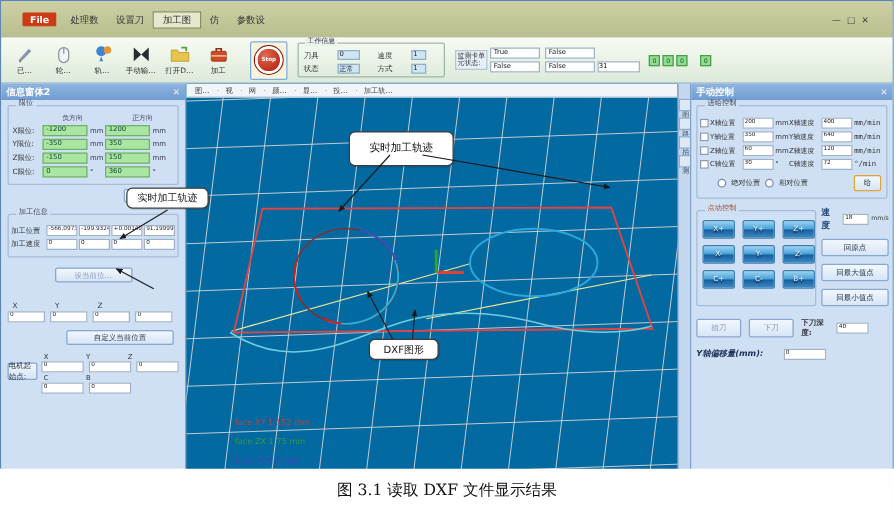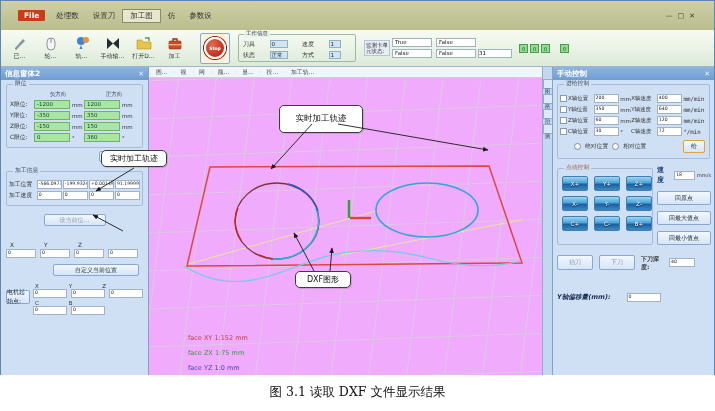--- a/index.html
+++ b/index.html
@@ -69,21 +69,21 @@
   .custom-row { display:flex; justify-content:flex-end; margin-top:6px; padding-right:4px; }
   .custom-btn { width:86px; height:12px; }
   .motor { display:flex; margin-top:7px; gap:3px; align-items:flex-start; }
   .motor-btn { width:52px; height:14px; margin-top:7px; }
   .motor-grid { flex:1; }
   .mg-labels { display:flex; font-size:5.5px; margin-left:2px; gap:30px; }
   .mg-row { display:flex; gap:4px; margin-bottom:2px; }
   .mg-row .wfield { width:34px; }
 
   
-  .canvas { flex:1; background:#f0abfc; position:relative; overflow:hidden; }
+  .canvas { flex:1; background:#0369a1; position:relative; overflow:hidden; }
   .canvas-toolbar { height:11px; background:#f1f5f9; border-bottom:1px solid #c6d2de; display:flex; align-items:center; font-size:5.8px; color:#444; padding:0 4px; }
   .ct-item { padding:0 3px; white-space:nowrap; }
   .ct-item + .ct-item::before { content:"·"; margin-right:5px; color:#889; }
   .canvas svg.scene { position:absolute; left:0; top:11px; }
 
   
   .dock-strip { width:10px; background:#c3d7ee; border-left:1px solid #8fabcd; display:flex; flex-direction:column; padding-top:12px; gap:5px; align-items:center; }
   .dock-tab { width:9px; background:#dde9f6; border:1px solid #92aecd; border-right:none; font-size:5.5px; color:#345; writing-mode:vertical-rl; text-align:center; padding:4px 0; }
 
   
@@ -108,21 +108,21 @@
   .jog-right { flex:1; display:flex; flex-direction:column; gap:6px; }
   .speed-row { display:flex; align-items:center; gap:2px; margin-top:-3px; }
   .speed-lbl { font-size:7px; font-weight:bold; color:#23477c; letter-spacing:2px; }
   .speed-row .wfield { width:24px; }
   .speed-un { font-size:5px; }
   .home-btn { width:54px; height:14px; }
   .knife-row { display:flex; align-items:center; margin-top:10px; gap:6px; }
   .knife-btn { width:36px; height:15px; color:#7e90ad; }
   .depth-lbl { width:22px; font-size:6px; font-weight:bold; line-height:1.2; }
   .knife-row .wfield { width:26px; }
-  .yoff-row { display:flex; align-items:flex-start; margin-top:23px; gap:16px; }
+  .yoff-row { display:flex; align-items:flex-start; margin-top:9px; gap:16px; }
   .yoff-lbl { font-size:6.6px; font-weight:bold; font-style:italic; color:#1c2f55; }
   .yoff-row .wfield { width:34px; }
 
   
   .statusbar { height:12px; background:linear-gradient(#c2d4ea,#a9c2df); border-top:1px solid #88a6c8; display:flex; align-items:center; font-size:6px; color:#334; }
   .sb-tab { height:11px; display:flex; align-items:center; padding:0 5px; border-right:1px solid #93afd0; background:#cddcf0; white-space:nowrap; }
   .sb-tab.active { background:linear-gradient(#fbc77c,#f2a84e); font-weight:bold; color:#432; }
   .sb-right { margin-left:auto; display:flex; align-items:center; }
   .sb-ico { width:8px; height:8px; background:#4db84d; border:1px solid #2c7c2c; margin:0 3px; }
 

